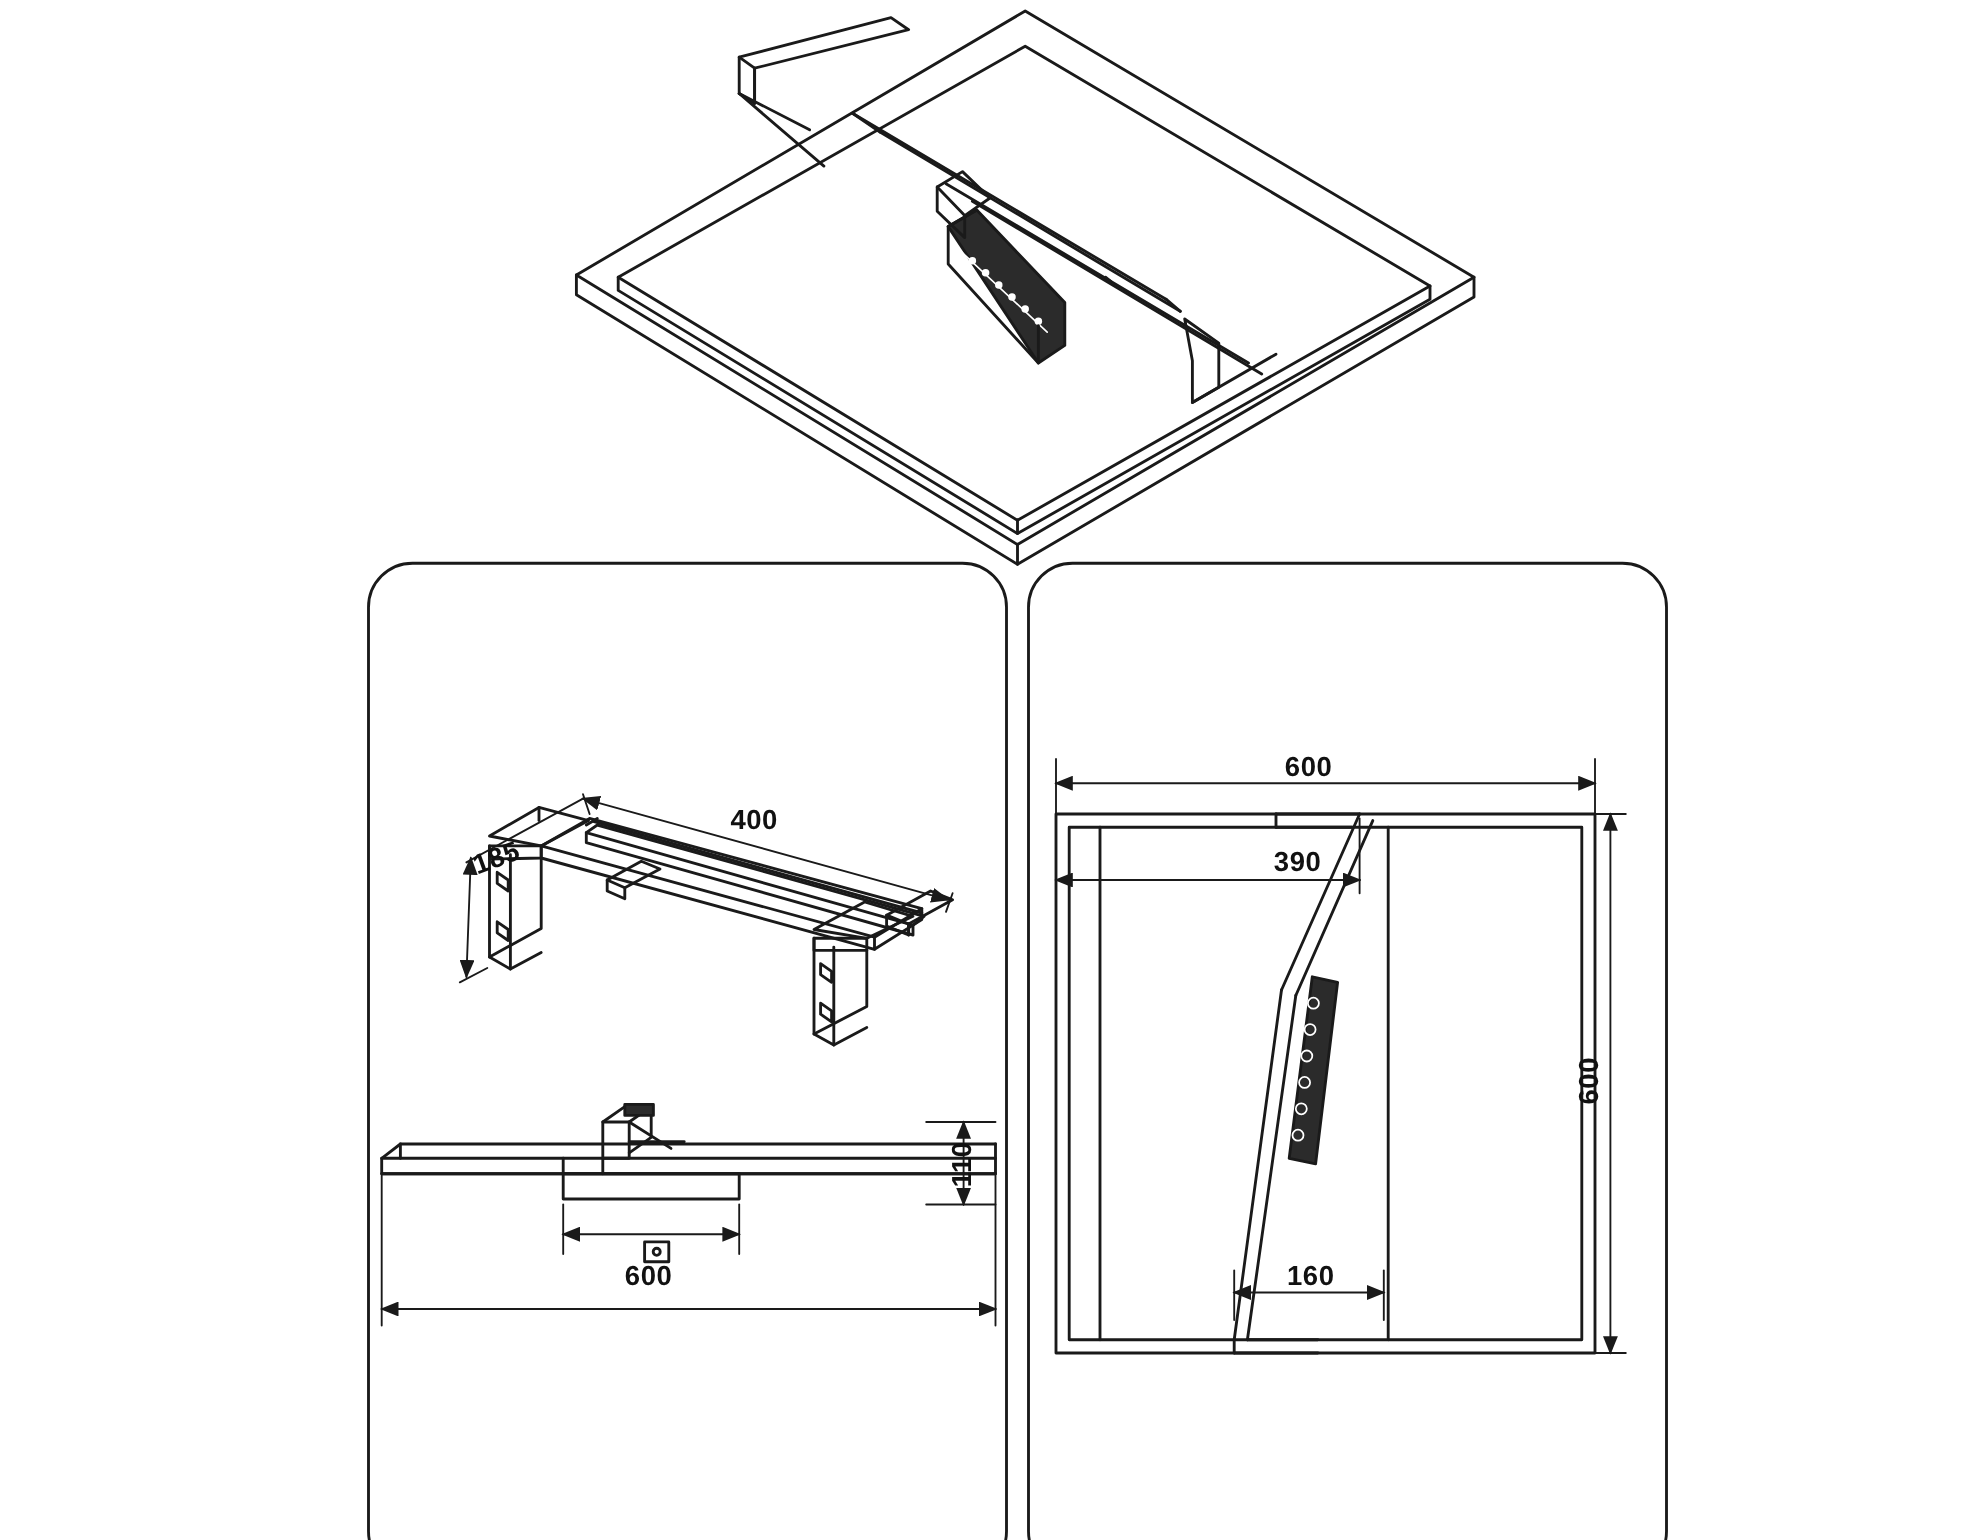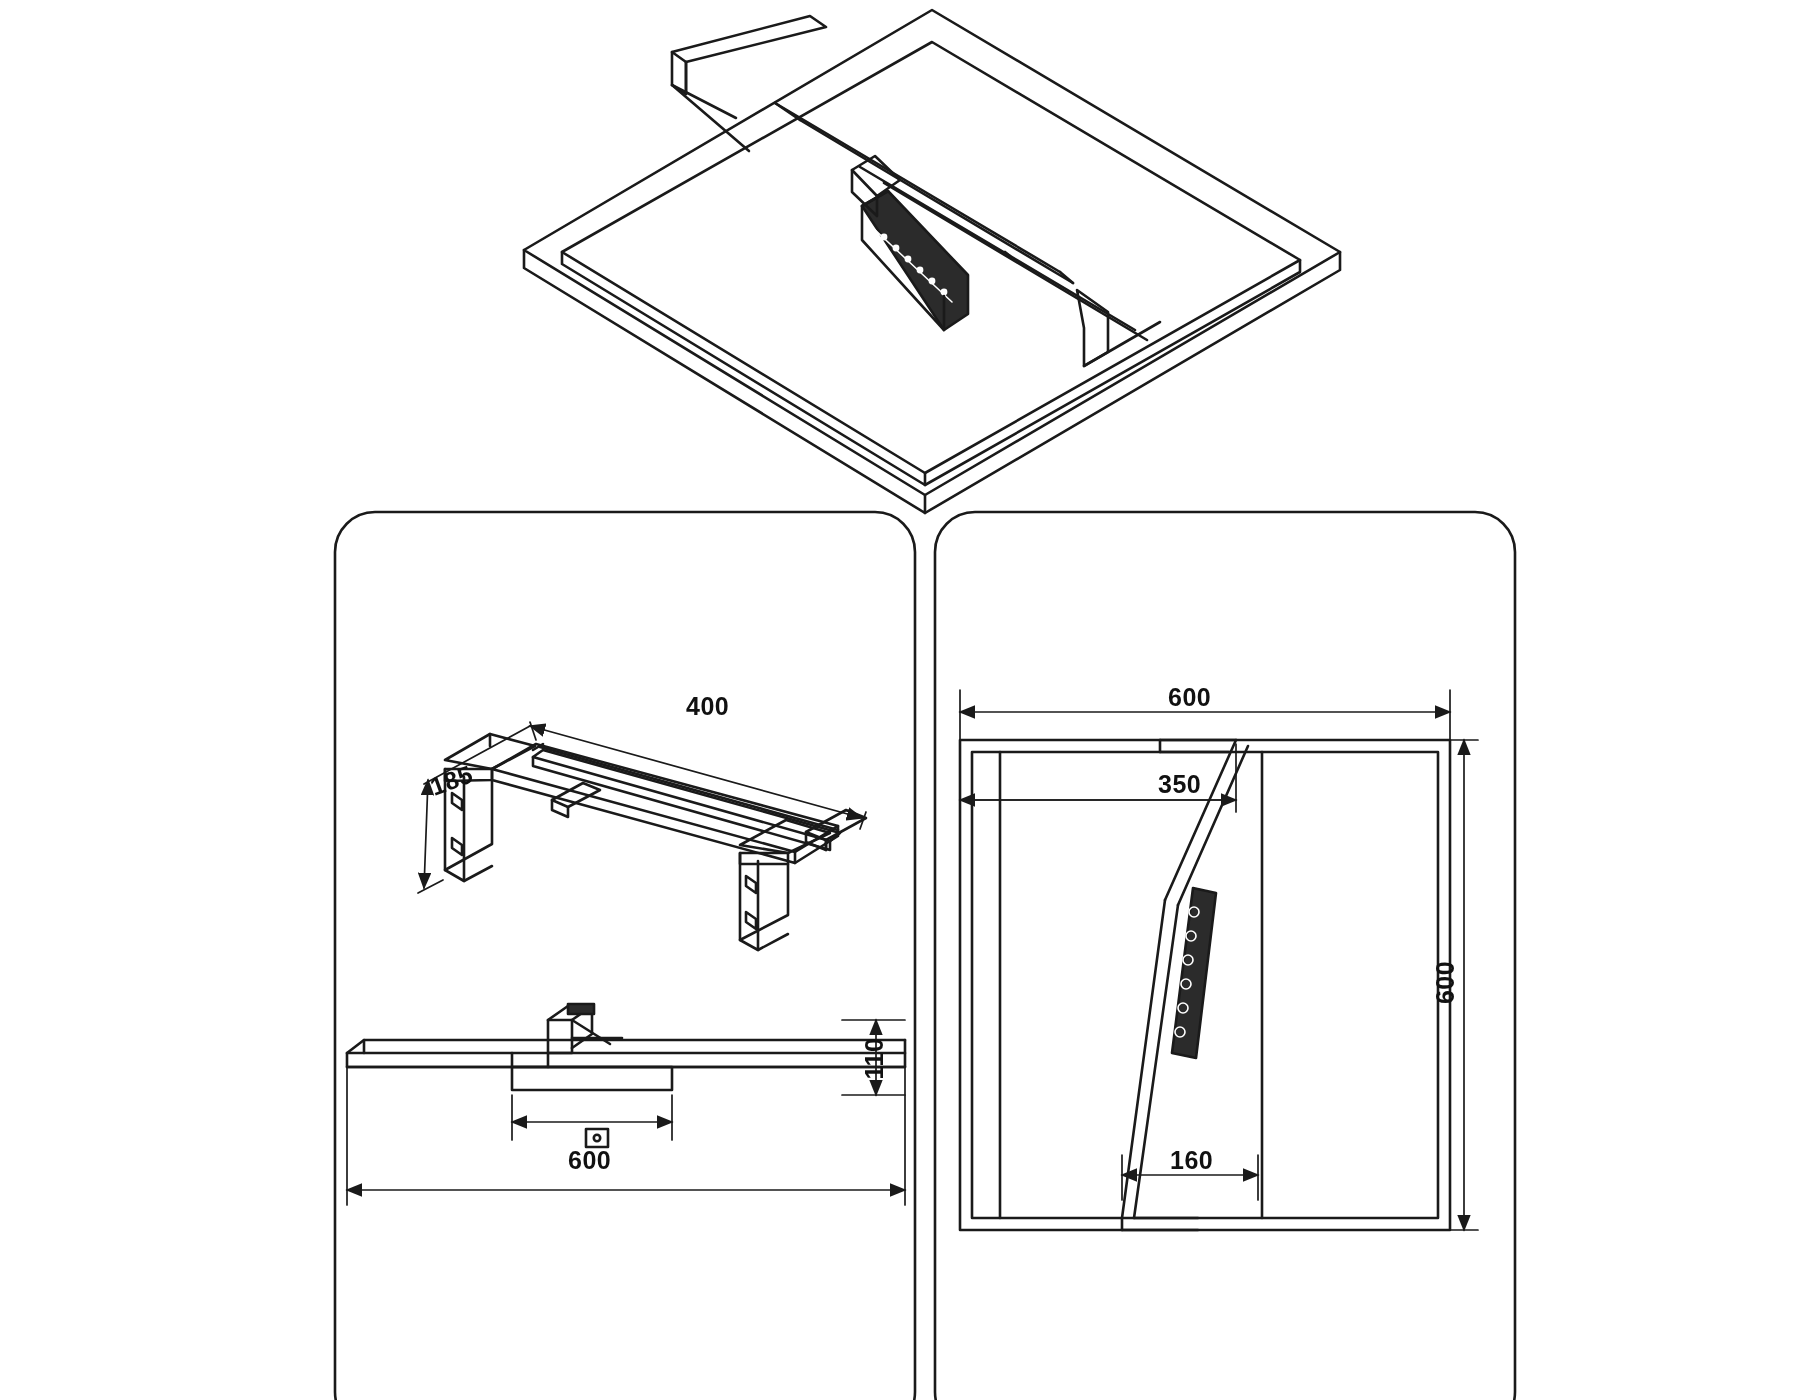--- a/index.html
+++ b/index.html
@@ -258,29 +258,29 @@
 
       <g stroke-width="1.7">
         <path d="M1450,740 L1478,740"></path>
         <path d="M1450,1230 L1478,1230"></path>
         <path d="M1464,740 L1464,1230" marker-start="url(#arrowStart)" marker-end="url(#arrow)"></path>
       </g>
 
     </g>
   </svg>
 
-  <div class="dim-label" style="left:664px; top:692px;margin-left:22px;">400</div>
+  <div class="dim-label" style="left:664px; top:732px;">400</div>
 
   <div class="dim-label rot-neg" style="left:430px; top:766px;">185</div>
 
   <div class="dim-label rot-90" style="left:854px; top:1044px;">110</div>
 
   <div class="dim-label" style="left:568px; top:1146px;">600</div>
 
   <div class="dim-label" style="left:1168px; top:683px;">600</div>
 
-  <div class="dim-label" style="left:1158px; top:770px;">350</div>
+  <div class="dim-label" style="left:1158px; top:770px;">390</div>
 
   <div class="dim-label" style="left:1170px; top:1146px;">160</div>
 
   <div class="dim-label rot-90" style="left:1424px; top:968px;">600</div>
 
 </div>
 
 </body></html>

